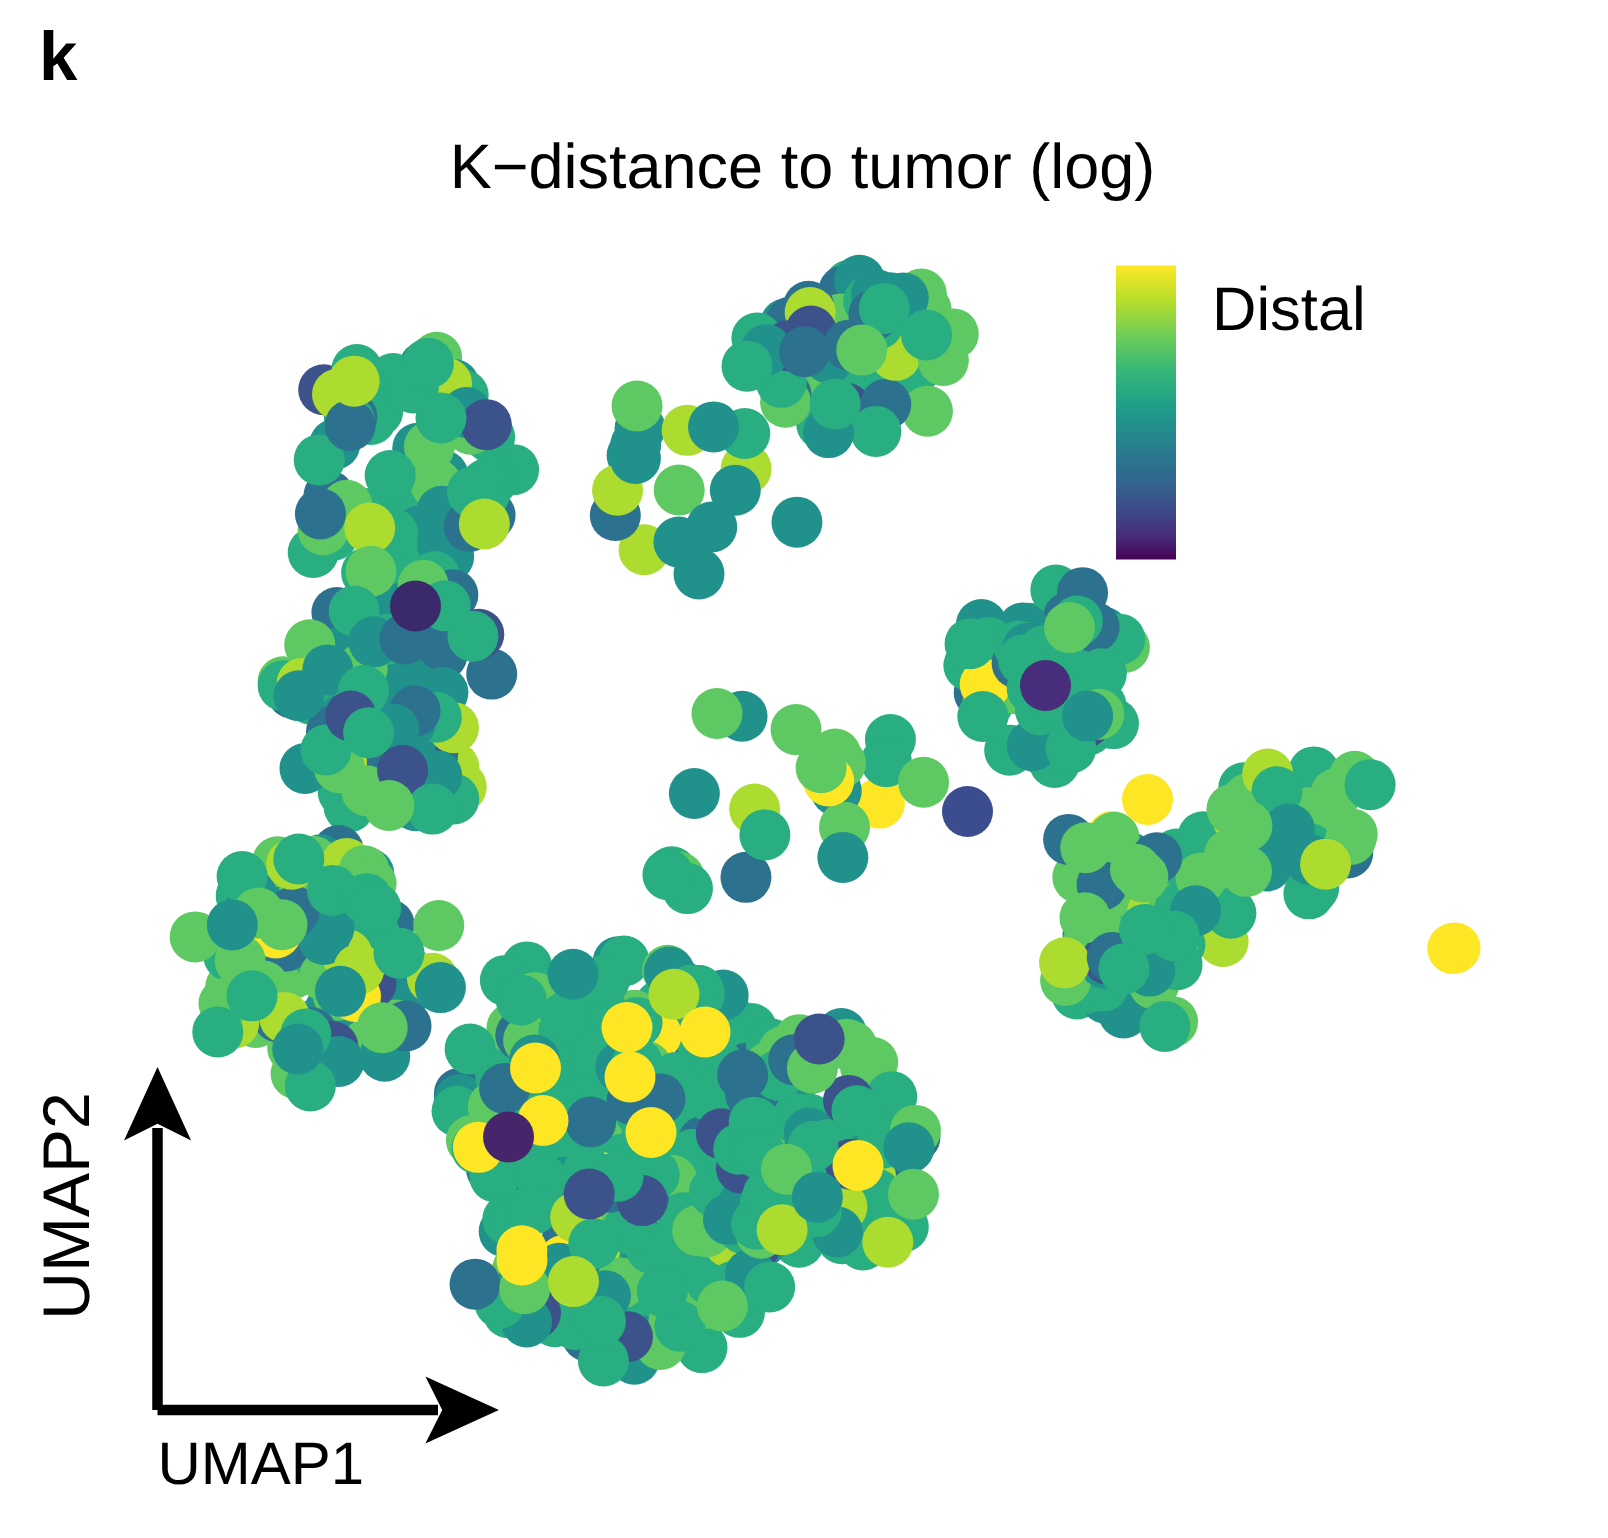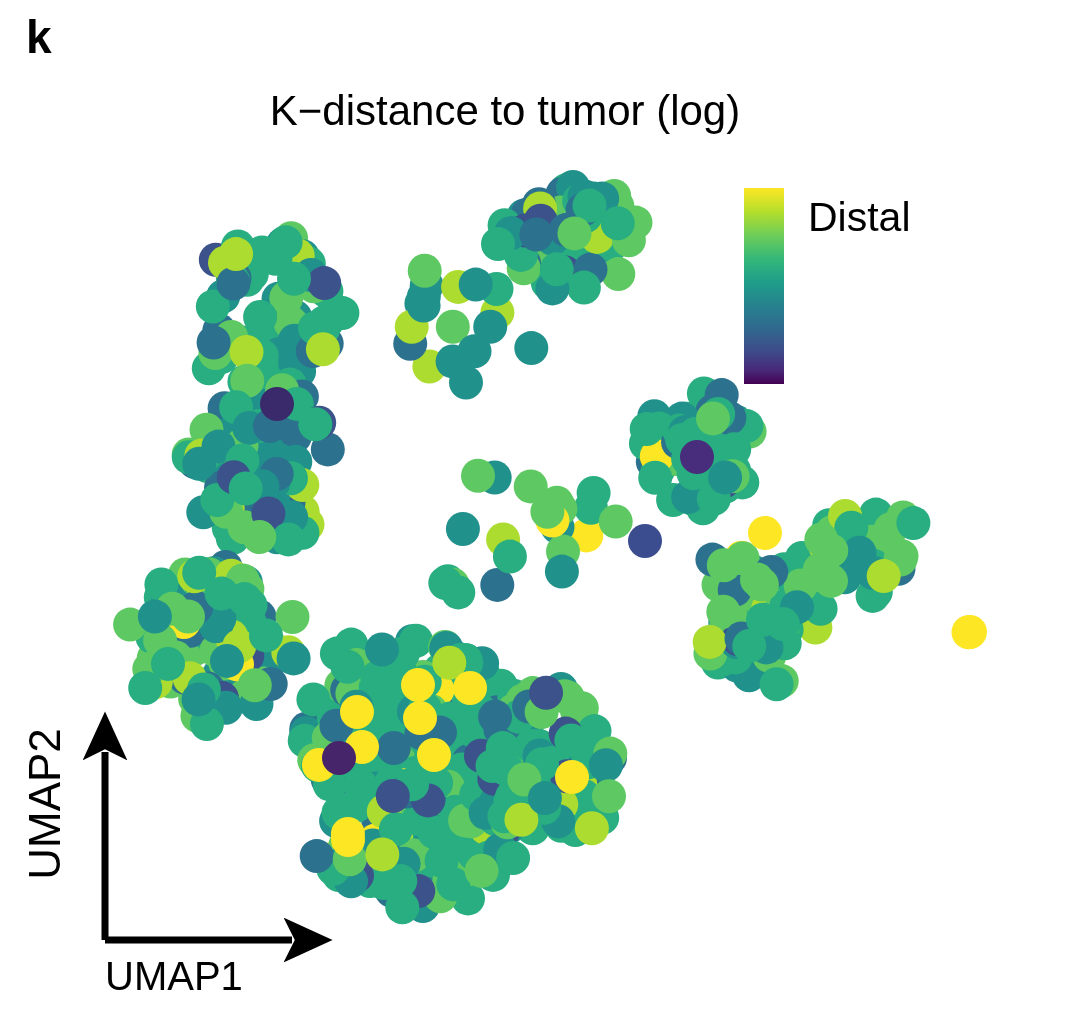--- a/index.html
+++ b/index.html
@@ -31,35 +31,35 @@
   }
   #plot-title {
     position: absolute;
     left: 0;
     top: 88px;
     width: 1010px;
     text-align: center;
     font-size: 42px;
     line-height: 1.1;
     white-space: nowrap;
+    padding-left: 30px;
   }
   #scatter-canvas {
     position: absolute;
     left: 0;
     top: 0;
     width: 1072px;
     height: 1025px;
   }
   #legend {
     position: absolute;
     left: 744px;
     top: 177px;
     width: 310px;
     height: 200px;
-    margin-top: 11px;
   }
   #colorbar {
     position: absolute;
     left: 0;
     top: 0;
     width: 40px;
     height: 196px;
     background: linear-gradient(to bottom,
        #fde725 0%,
        #b5de2b 12%,

